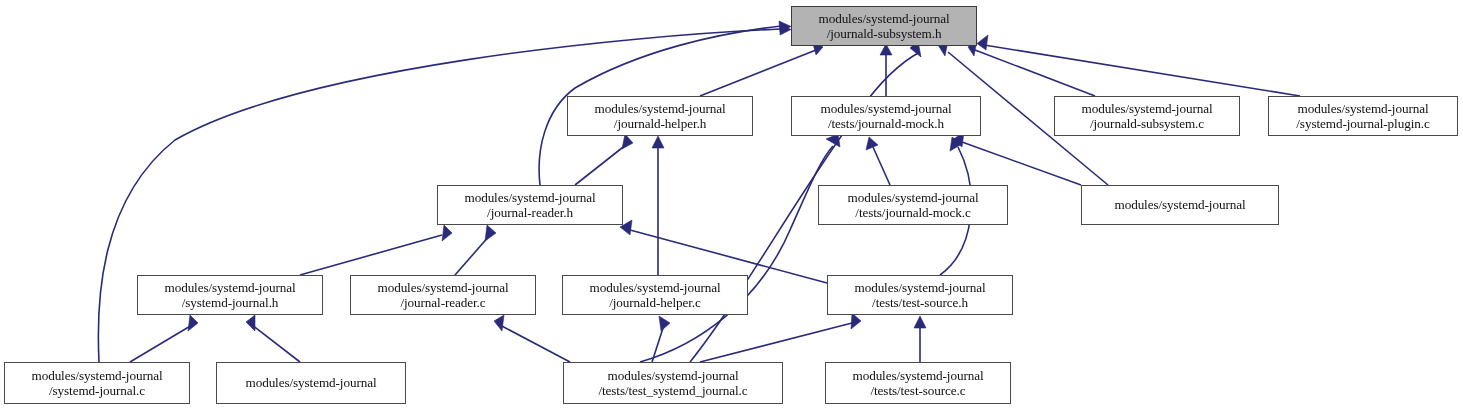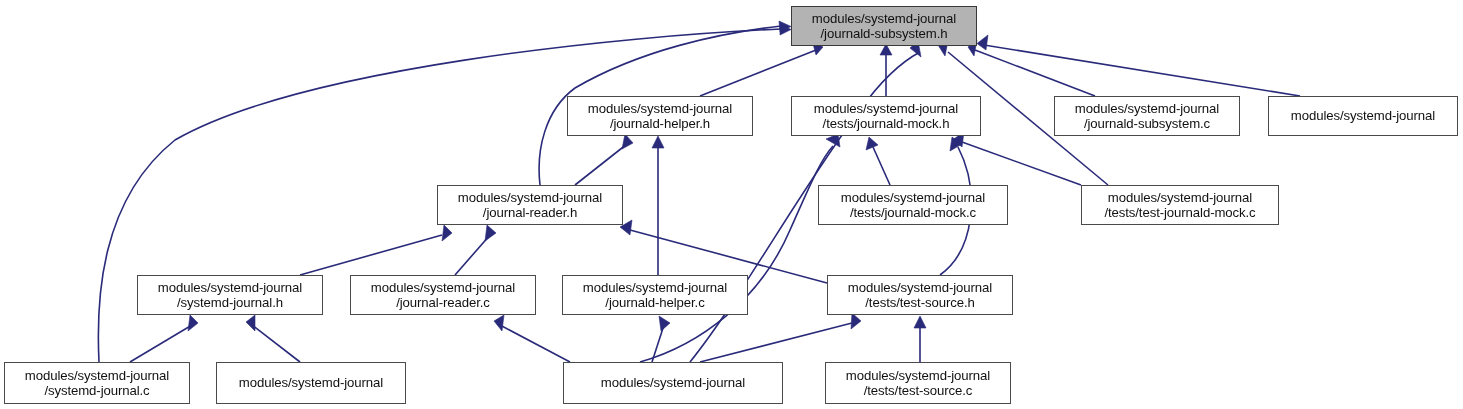--- a/index.html
+++ b/index.html
@@ -5,21 +5,21 @@
   html, body {
     margin: 0;
     padding: 0;
     background: #ffffff;
   }
   #graph-root {
     position: relative;
     width: 1463px;
     height: 409px;
     background: #ffffff;
-    font-family: Liberation Sans, sans-serif;
+    font-family: Liberation Serif, serif;
     overflow: hidden;
   }
   svg.graph-canvas {
     position: absolute;
     left: 0;
     top: 0;
     width: 1463px;
     height: 409px;
   }
   .edge-path {
@@ -148,35 +148,35 @@
     <span class="node-line">/tests/journald-mock.h</span>
   </div>
 
   <div class="node-box" style="left:1054px; top:96px; width:186px; height:40px;">
     <span class="node-line">modules/systemd-journal</span>
     <span class="node-line">/journald-subsystem.c</span>
   </div>
 
   <div class="node-box" style="left:1268px; top:96px; width:190px; height:40px;">
     <span class="node-line">modules/systemd-journal</span>
+    <span class="node-line">/systemd-journal-plugin.c</span>
   </div>
 
   <div class="node-box" style="left:437px; top:185px; width:186px; height:40px;">
     <span class="node-line">modules/systemd-journal</span>
     <span class="node-line">/journal-reader.h</span>
   </div>
 
   <div class="node-box" style="left:818px; top:185px; width:190px; height:40px;">
     <span class="node-line">modules/systemd-journal</span>
     <span class="node-line">/tests/journald-mock.c</span>
   </div>
 
   <div class="node-box" style="left:1081px; top:185px; width:198px; height:40px;">
     <span class="node-line">modules/systemd-journal</span>
-    <span class="node-line">/tests/test-journald-mock.c</span>
   </div>
 
   <div class="node-box" style="left:137px; top:275px; width:186px; height:40px;">
     <span class="node-line">modules/systemd-journal</span>
     <span class="node-line">/systemd-journal.h</span>
   </div>
 
   <div class="node-box" style="left:350px; top:275px; width:186px; height:40px;">
     <span class="node-line">modules/systemd-journal</span>
     <span class="node-line">/journal-reader.c</span>
@@ -196,20 +196,21 @@
     <span class="node-line">modules/systemd-journal</span>
     <span class="node-line">/systemd-journal.c</span>
   </div>
 
   <div class="node-box" style="left:216px; top:362px; width:190px; height:42px;">
     <span class="node-line">modules/systemd-journal</span>
   </div>
 
   <div class="node-box" style="left:563px; top:362px; width:220px; height:42px;">
     <span class="node-line">modules/systemd-journal</span>
+    <span class="node-line">/tests/test_systemd_journal.c</span>
   </div>
 
   <div class="node-box" style="left:825px; top:362px; width:186px; height:42px;">
     <span class="node-line">modules/systemd-journal</span>
     <span class="node-line">/tests/test-source.c</span>
   </div>
 
 </div>
 
 </body></html>

